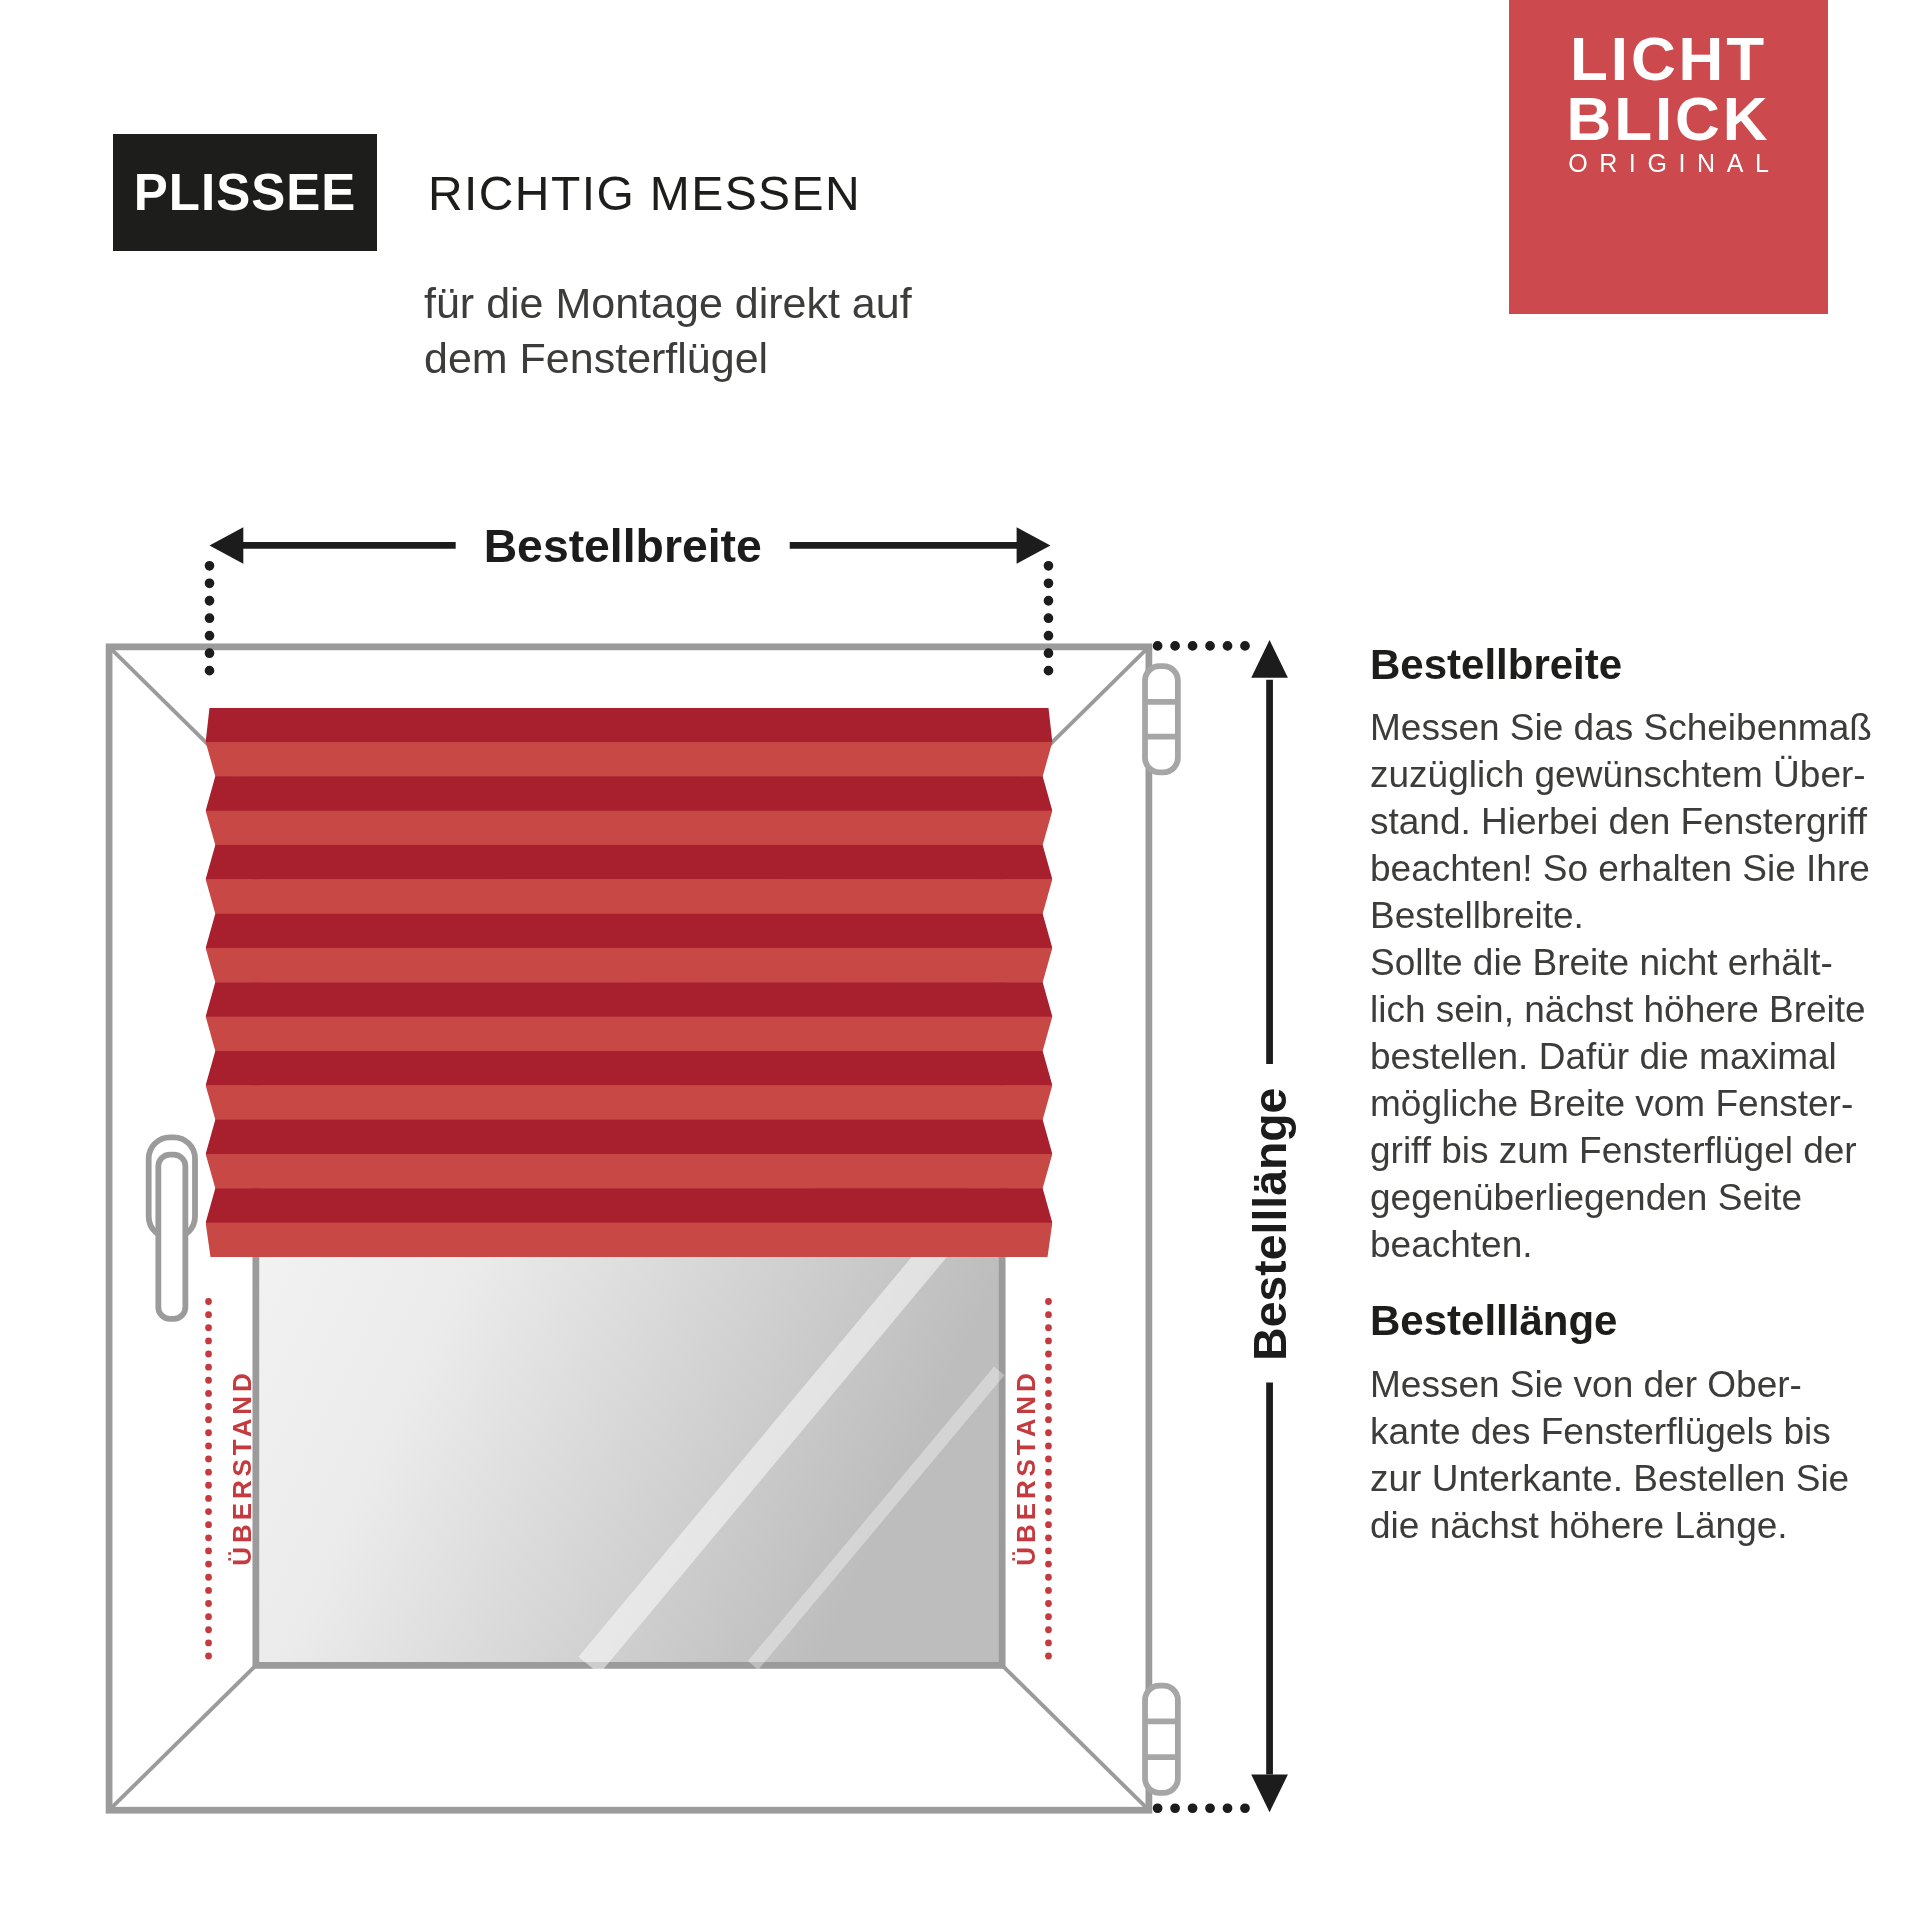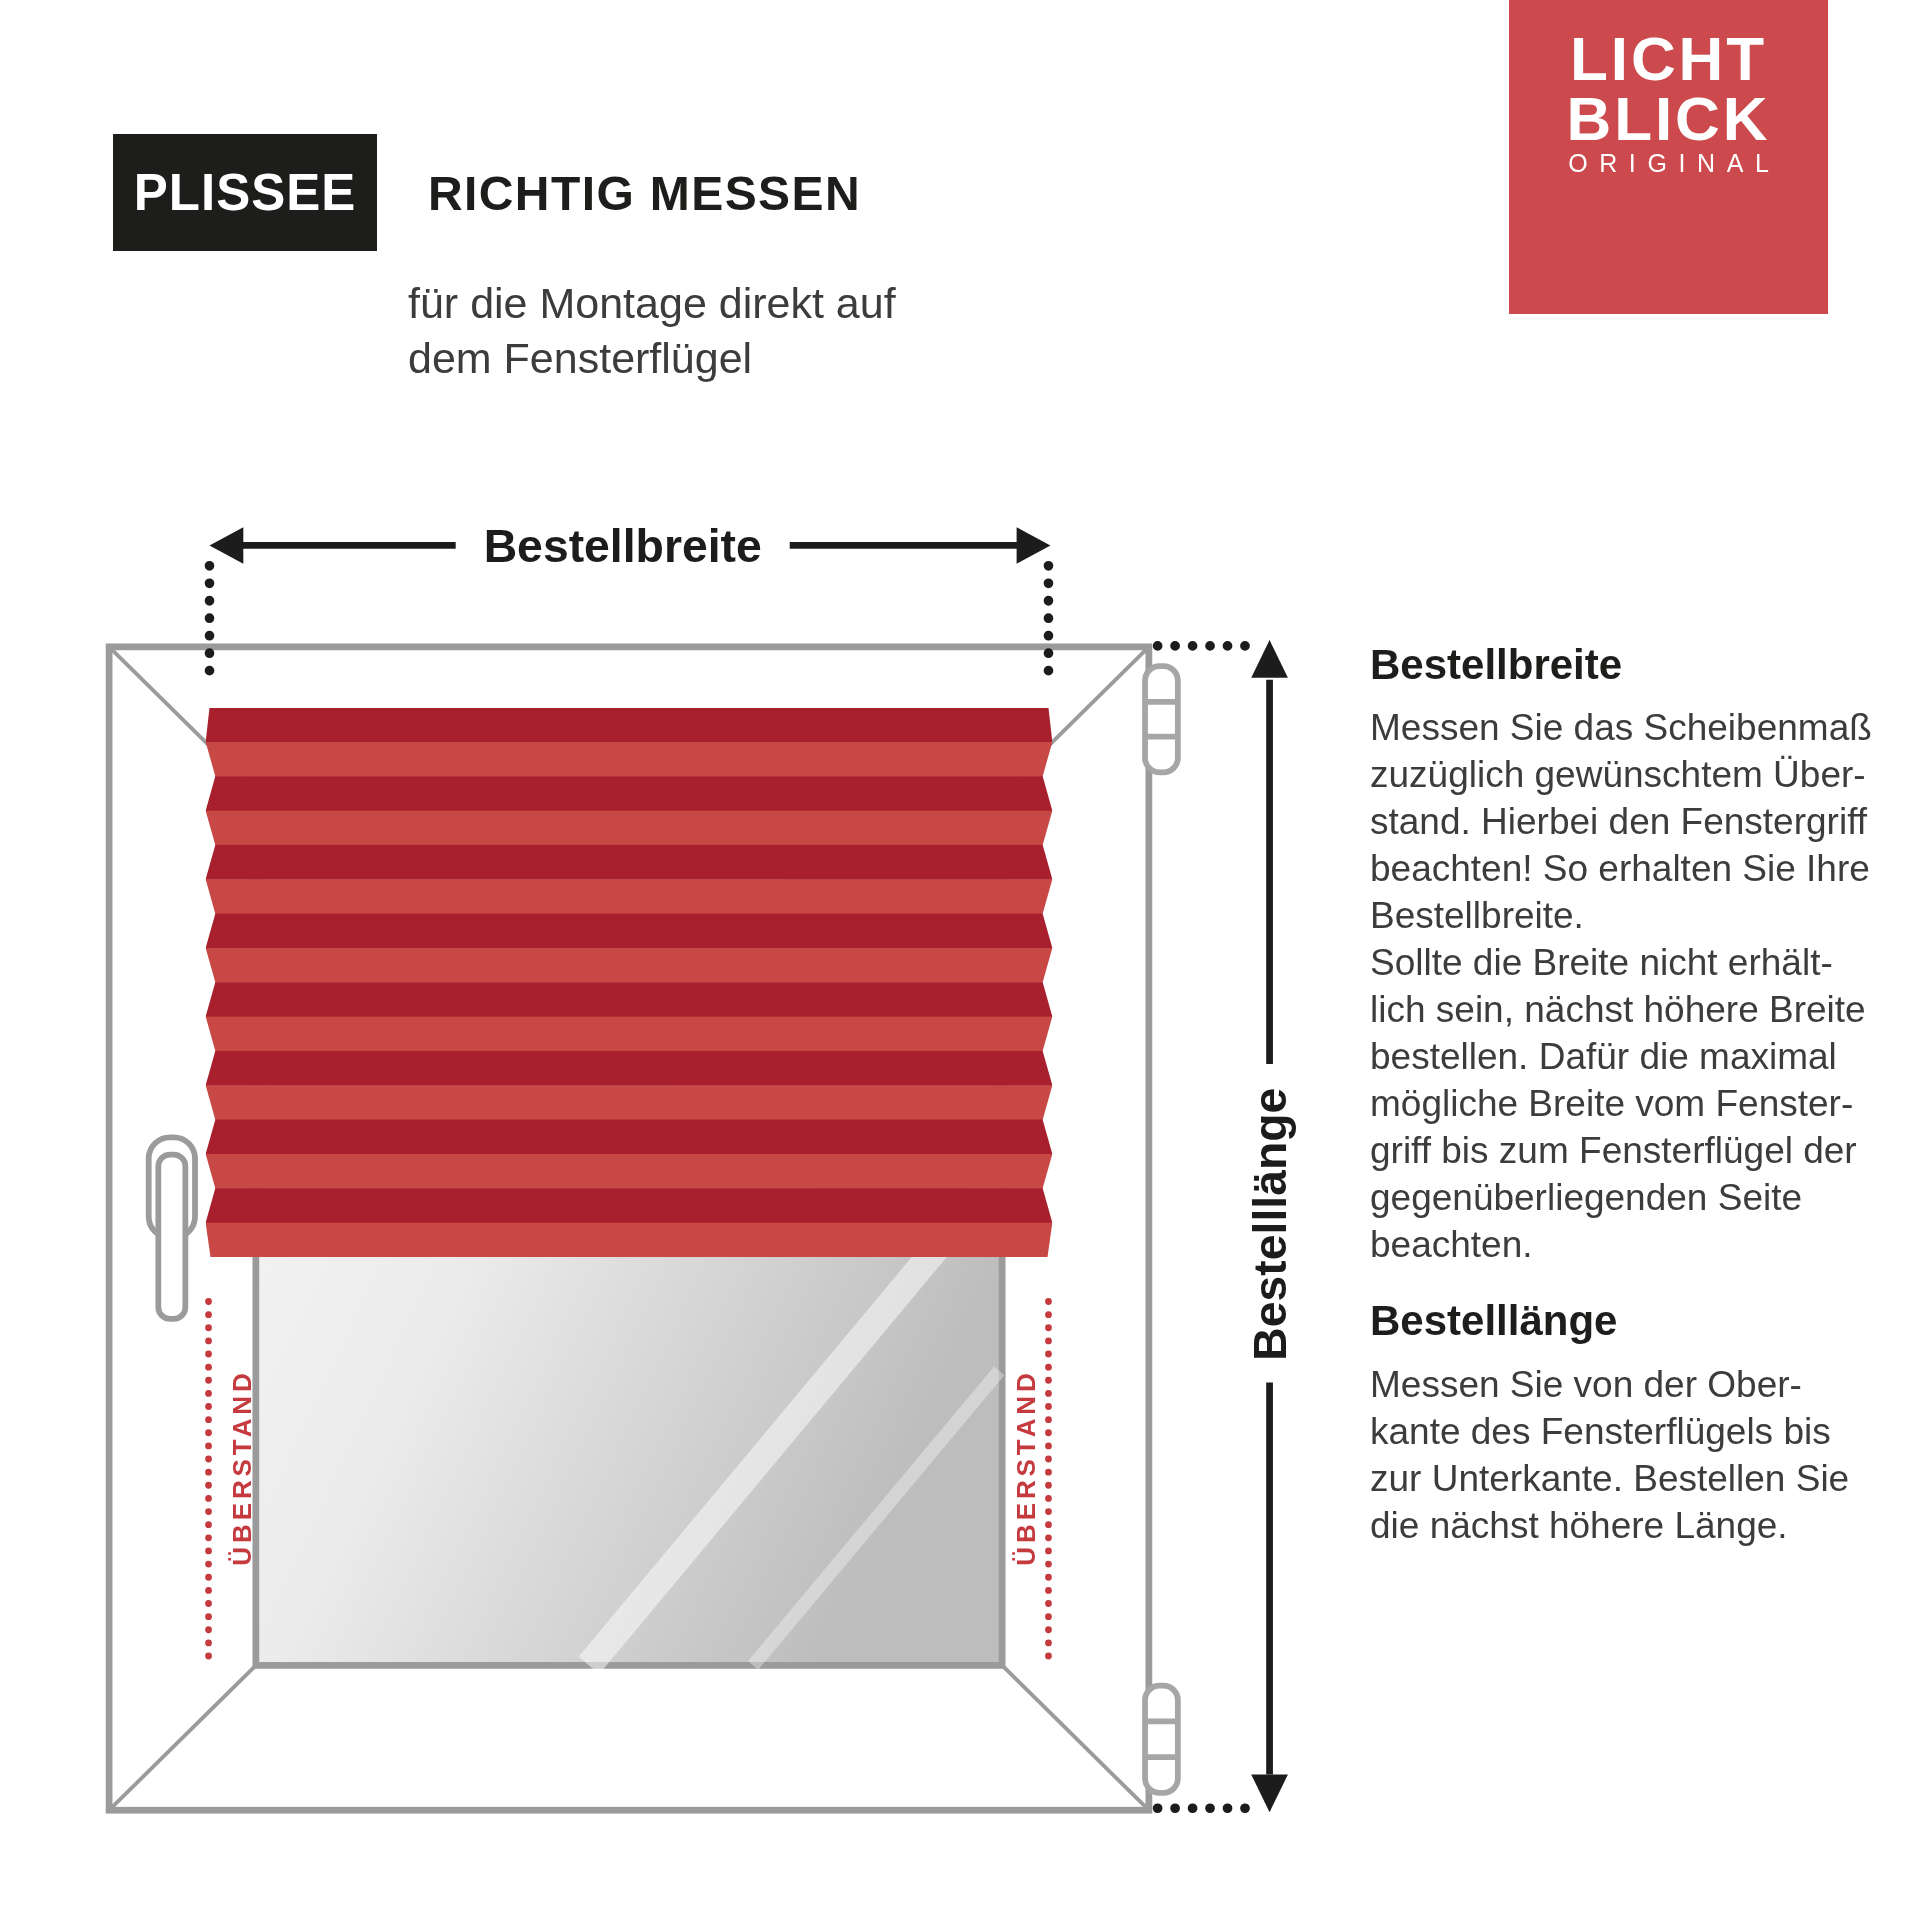--- a/index.html
+++ b/index.html
@@ -8,22 +8,22 @@
     font-family:"Liberation Sans", sans-serif;color:#1d1d1b;overflow:hidden;
   }
   .abs{position:absolute;}
 
   
   .badge{
     left:113px;top:134px;width:264px;height:117px;background:#1d1d1b;
     display:flex;align-items:center;justify-content:center;
     color:#fff;font-size:51px;font-weight:bold;letter-spacing:1px;
   }
-  .title{left:428px;top:166px;font-size:48px;font-weight:bold;letter-spacing:1.4px;color:#1d1d1b;}
-  .subtitle{left:408px;top:276px;font-size:43px;line-height:55px;color:#3c3c3b;white-space:pre-line;}
+  .title{left:428px;top:166px;font-size:48px;font-weight:normal;letter-spacing:1.4px;color:#1d1d1b;}
+  .subtitle{left:424px;top:276px;font-size:43px;line-height:55px;color:#3c3c3b;white-space:pre-line;}
 
   
   .logo{
     left:1509px;top:0;width:319px;height:314px;background:var(--brand-red,#cc4a4d);
     display:flex;flex-direction:column;align-items:center;justify-content:flex-start;
     padding-top:29px;box-sizing:border-box;color:#fff;text-align:center;
   }
   .logo-line{font-size:62px;font-weight:bold;line-height:60px;letter-spacing:2.9px;}
   .logo-tagline{font-size:25px;letter-spacing:11.6px;margin-right:-11.6px;}
 

